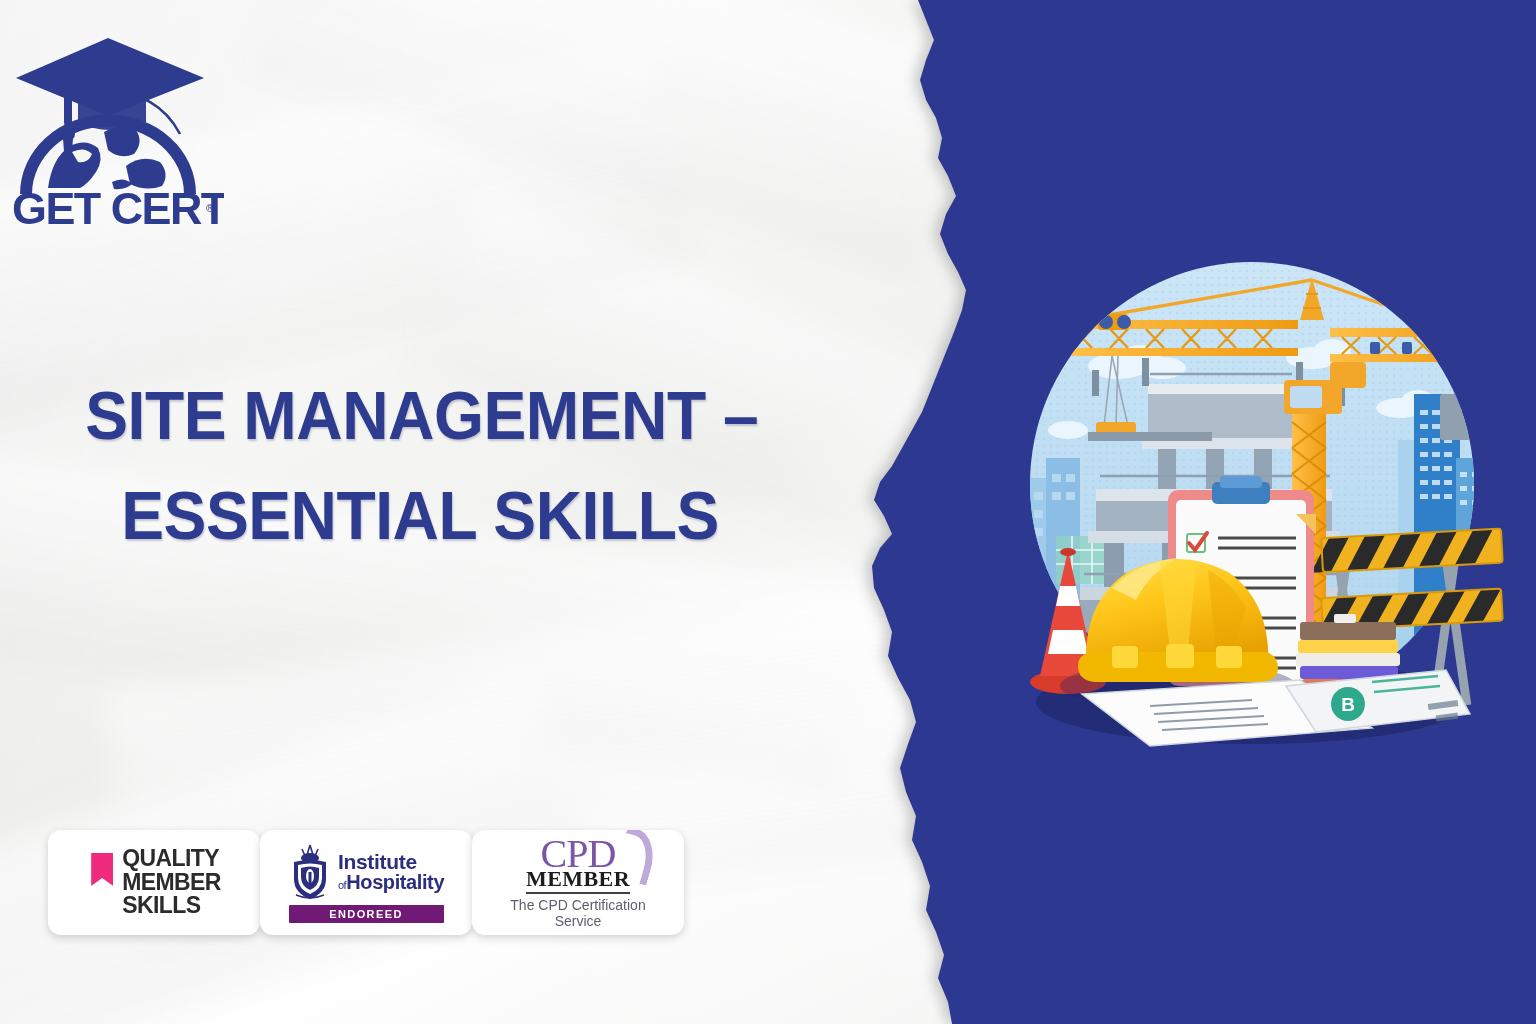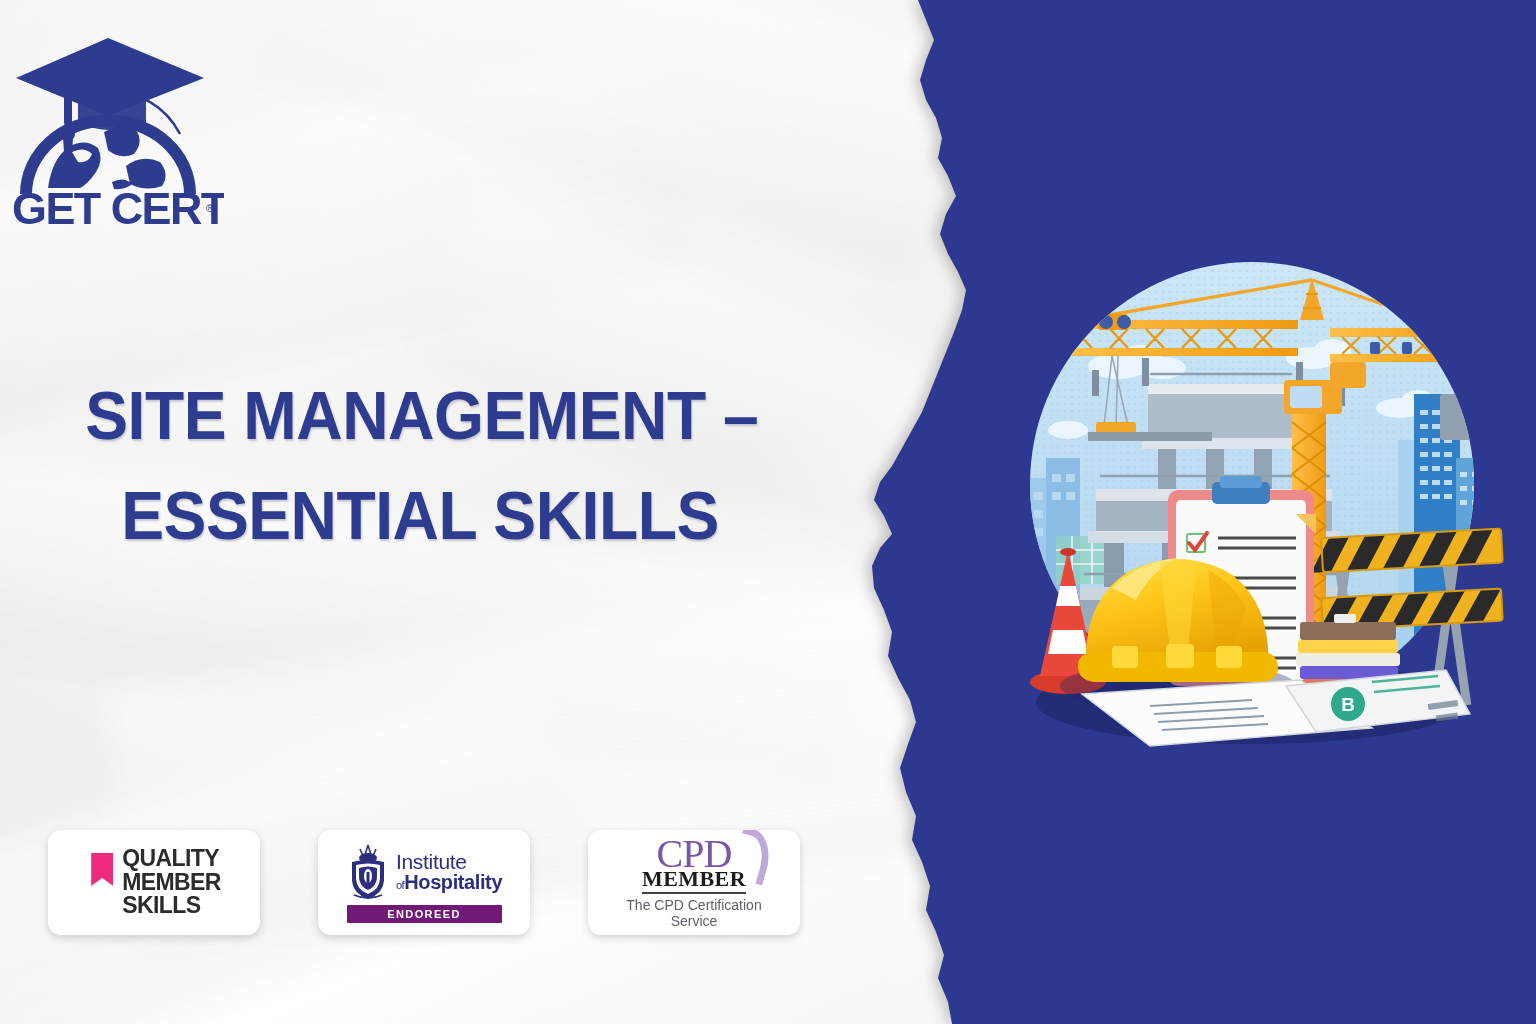--- a/index.html
+++ b/index.html
@@ -57,40 +57,40 @@
     line-height:1.45;
     letter-spacing:-0.5px;
     color:#2E3C8F;
     transform:scaleX(0.93);
     transform-origin:center;
     text-shadow:1px 2px 2px rgba(120,120,150,0.38);
   }
   .title .ln { display:block; white-space:nowrap; }
 
   
-  .badges { position:absolute; left:48px; top:830px; display:flex; gap:58px; }
+  .badges { position:absolute; left:48px; top:830px; display:flex; }
   .bcard {
     width:212px; height:105px; background:#FFFFFF; border-radius:13px;
     box-shadow:0 3px 9px rgba(0,0,0,0.17);
     display:flex; align-items:center; justify-content:center;
     position:relative; overflow:hidden;
   }
 
   
   .qls { display:flex; align-items:flex-start; gap:9px; padding-left:4px; }
   .qls-ribbon { width:22px; height:33px; background:#ED2A7B; margin-top:6px;
     clip-path:polygon(0 0,100% 0,100% 100%,50% 76%,0 100%); flex:0 0 auto; }
   .qls-txt { font-weight:bold; font-size:23px; line-height:1.03; color:#2B2B2B;
     letter-spacing:-0.6px; font-family:"Liberation Sans", sans-serif; }
 
   
   .ioh { display:flex; flex-direction:column; align-items:center; gap:4px; width:100%; padding:0 8px; }
   .ioh-row { display:flex; align-items:center; gap:6px; }
   .ioh-words { line-height:1.0; color:#2B2F7E; }
-  .ioh-w1 { font-size:21px; font-weight:normal; letter-spacing:-0.3px; }
+  .ioh-w1 { font-size:21px; font-weight:bold; letter-spacing:-0.3px; }
   .ioh-w2 { font-size:20px; font-weight:bold; letter-spacing:-0.4px; }
   .ioh-w2 .of { font-weight:normal; font-size:11px; }
   .ioh-bar { background:#701a75; color:#fff; font-size:11px; font-weight:bold;
     letter-spacing:1.4px; padding:3px 0; width:155px; text-align:center; border-radius:1px; }
 
   
   .cpd { display:flex; flex-direction:column; align-items:center; width:100%; position:relative; }
   .cpd-top { font-size:40px; font-weight:normal; color:#7B55A8; letter-spacing:-1px;
     line-height:0.92; font-family:"Liberation Serif", serif; }
   .cpd-mid { font-size:22px; font-weight:bold; color:#1C1C1C; letter-spacing:0.4px;

